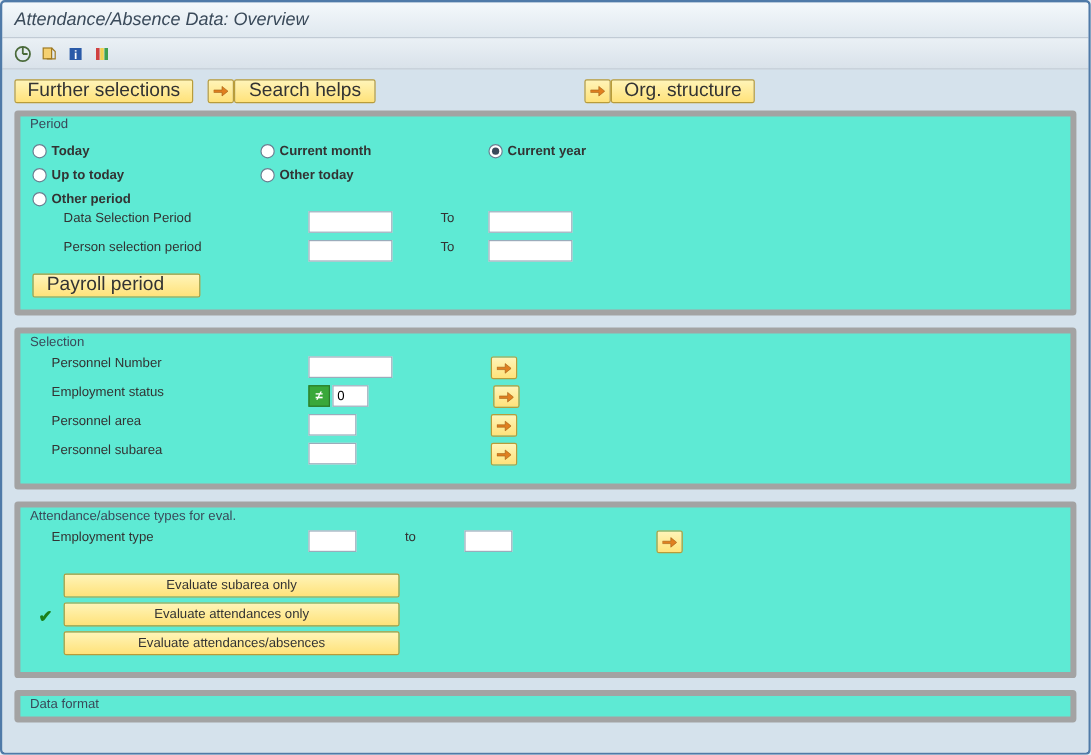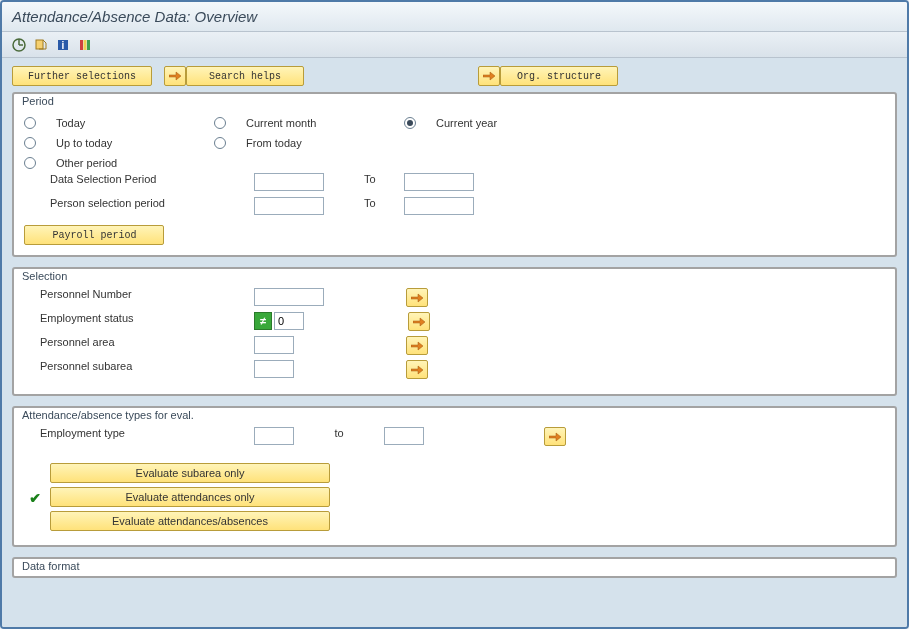--- a/index.html
+++ b/index.html
@@ -45,44 +45,44 @@
   }
   .btn-row { display:flex; gap:12px; margin-bottom:6px; flex-wrap:wrap;}
   .sap-btn {
     background: linear-gradient(#fff4b8, #ffe27a);
     border: 1px solid #b89c3a;
     border-radius: 2px;
     padding: 2px 10px;
     min-width: 140px;
     height: 20px;
     display:inline-flex; align-items:center; justify-content:center;
-    font-size:10px;
+    font-size:16px;
     cursor:pointer;
     position:relative;
-    font-family:Liberation Mono, monospace;
   }
   .sap-btn.small { min-width: auto; width:22px; padding:0; }
   .groupbox {
-    border: 2px solid #a3a3a3;
+    border: 5px solid #a3a3a3;
     border-radius: 3px;
     margin-bottom: 10px;
-    background: #ffffff;
+    background: #5eead4;
   }
   .groupbox > .gb-title {
     font-size:11px;
     color:#3a4a5a;
     padding: 2px 8px 0px 8px;
     margin-top: -1px;
   }
   .gb-body { padding: 6px 10px 10px 10px; }
   .radio-row { display:flex; flex-wrap:wrap; }
   .radio-item {
-    display:flex; align-items:center; gap:20px;
+    display:flex; align-items:center; gap:4px;
     width: 190px; height: 20px;
     cursor:pointer;
+    font-weight:bold;
   }
   .radio-dot {
     width:12px; height:12px; border:1px solid #6b7f91; border-radius:50%;
     display:inline-flex; align-items:center; justify-content:center;
     background:#fff;
   }
   .radio-dot.selected::after {
     content:''; width:6px; height:6px; background:#3a4a5a; border-radius:50%;
   }
   .field-row { display:flex; align-items:flex-start; height:24px; gap:0;}
@@ -214,21 +214,21 @@
           <span>Current year</span>
         </div>
       </div>
       <div class="radio-row">
         <div class="radio-item">
           <span class="radio-dot"></span>
           <span>Up to today</span>
         </div>
         <div class="radio-item">
           <span class="radio-dot"></span>
-          <span>From today</span>
+          <span>Other today</span>
         </div>
       </div>
       <div class="radio-row">
         <div class="radio-item">
           <span class="radio-dot"></span>
           <span>Other period</span>
         </div>
       </div>
       <div class="field-row">
         <span class="field-label">Data Selection Period</span>
@@ -236,21 +236,21 @@
         <span class="to-lbl">To</span>
         <input class="txt w70" value="" style="">
       </div>
       <div class="field-row">
         <span class="field-label">Person selection period</span>
         <input class="txt w70" value="" style="">
         <span class="to-lbl">To</span>
         <input class="txt w70" value="" style="">
       </div>
       <div style="height:4px;"></div>
-      <div class="sap-btn" style="min-width:140px; justify-content:center;padding-left:11px;">
+      <div class="sap-btn" style="min-width:140px; justify-content:flex-start;padding-left:11px;">
         <span>Payroll period</span>
       </div>
     </div>
   </div>
 
   <div class="groupbox">
     <div class="gb-title">Selection</div>
     <div class="gb-body">
       <div class="field-row">
         <span class="field-label noind">Personnel Number</span>

